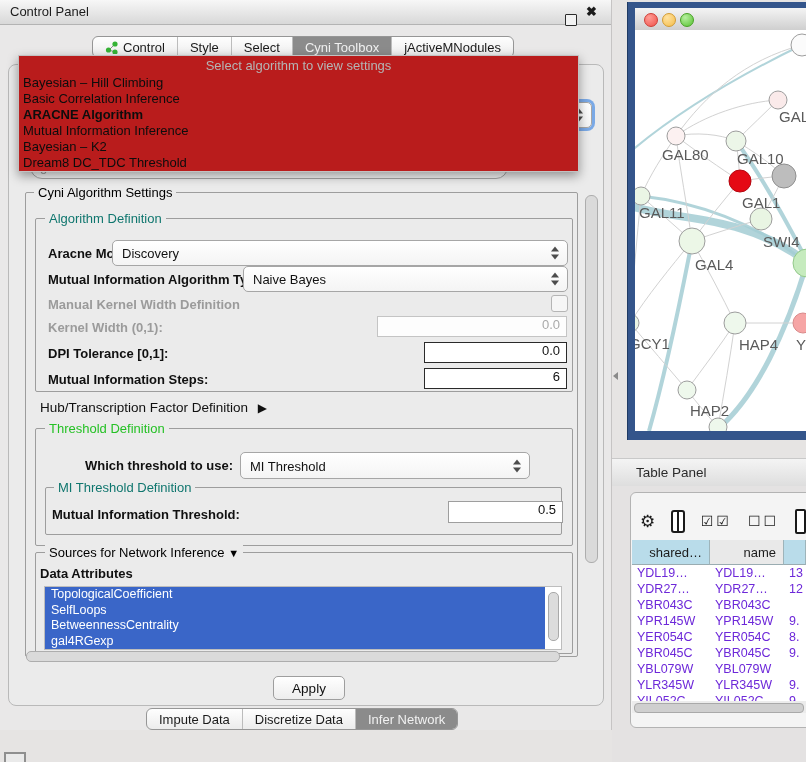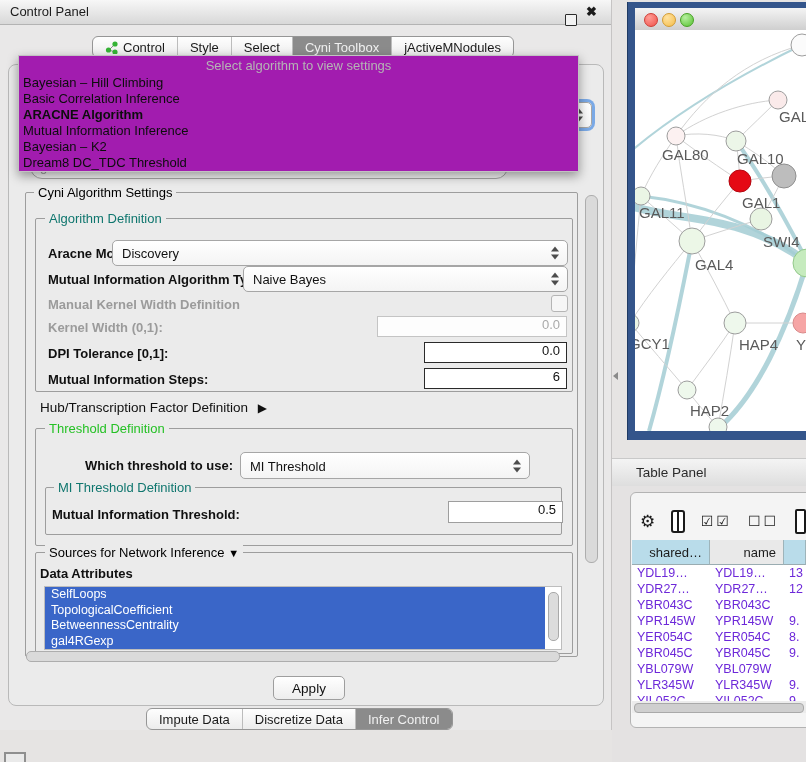--- a/index.html
+++ b/index.html
@@ -43,21 +43,21 @@
   .lbl.plain{font-weight:normal;font-size:13.5px;}
 
   .group{position:absolute;border:1px solid #9d9d9d;border-radius:2px;box-sizing:border-box;}
   .gtitle{position:absolute;font-size:13px;background:#ebebeb;padding:0 4px;white-space:nowrap;}
   .gtitle.blue{color:#0f766e;}
   .gtitle.green{color:#25c125;}
 
   .checkbox{position:absolute;width:15px;height:15px;border:1px solid #b5b5b5;border-radius:3px;background:#f6f6f6;}
 
   
-  .popup{left:18px;top:55px;width:559px;height:115px;background:#a21caf;border:1px solid #c2c2c2;
+  .popup{left:18px;top:55px;width:559px;height:115px;background:#b91c1c;border:1px solid #c2c2c2;
     box-shadow:0 4px 10px rgba(0,0,0,0.38);z-index:30;}
   .popup-header{text-align:center;font-size:13px;color:#b5b5b5;padding-top:2px;height:17px;}
   .popup-item{font-size:13px;color:#0d0d0d;height:16px;line-height:16px;padding-left:4px;white-space:nowrap;}
   .popup-item.bold{font-weight:bold;}
 
   
   .attr-list{left:44px;top:586px;width:518px;height:64px;background:#ffffff;border:1px solid #bdbdbd;box-sizing:border-box;overflow:hidden;}
   .attr-item{height:15.5px;line-height:15.5px;font-size:12.5px;color:#ffffff;background:#3a66c8;padding-left:6px;width:494px;}
   .attr-scroll{position:absolute;right:2px;top:5px;width:9px;height:47px;background:#dcdcdc;border:1px solid #a9a9a9;border-radius:5px;}
 
@@ -226,22 +226,22 @@
 
   <div class="group" style="left:35px;top:552px;width:538px;height:102px;">
     <span class="gtitle" style="left:9px;top:-8px;">
       <span>Sources for Network Inference</span>
       <span style="font-size:11px;">▼</span>
     </span>
   </div>
   <span class="lbl" style="left:40px;top:566px;">Data Attributes</span>
   <div class="abs attr-list">
     <div id="attr-items">
+        <div class="attr-item">TopologicalCoefficient</div>
         <div class="attr-item">SelfLoops</div>
-        <div class="attr-item">TopologicalCoefficient</div>
         <div class="attr-item">BetweennessCentrality</div>
         <div class="attr-item">gal4RGexp</div>
       </div>
     <div class="attr-scroll"></div>
   </div>
 
   <div class="abs vscroll">
       <div class="vthumb"></div>
     </div>
   <div class="abs hscroll">
@@ -251,21 +251,21 @@
   <div class="abs apply-btn">Apply</div>
 
   <div class="abs tabstrip" id="bottom-tabs" style="left:146px;top:708px;">
       <div class="seg">
         <span>Impute Data</span>
       </div>
       <div class="seg">
         <span>Discretize Data</span>
       </div>
       <div class="seg sel">
-        <span>Infer Control</span>
+        <span>Infer Network</span>
       </div>
     </div>
 
   <div class="abs net-window"></div>
   <div class="abs net-title">
     <span class="tl" style="left:9px;background:radial-gradient(circle at 35% 30%,#ff9d96,#f0524a);border:1px solid #ce3d36;"></span>
     <span class="tl" style="left:27px;background:radial-gradient(circle at 35% 30%,#ffe2a0,#f5bd4a);border:1px solid #d39c33;"></span>
     <span class="tl" style="left:45px;background:radial-gradient(circle at 35% 30%,#b7efa0,#57c231);border:1px solid #47a125;"></span>
   </div>
   <div class="abs net-canvas">

